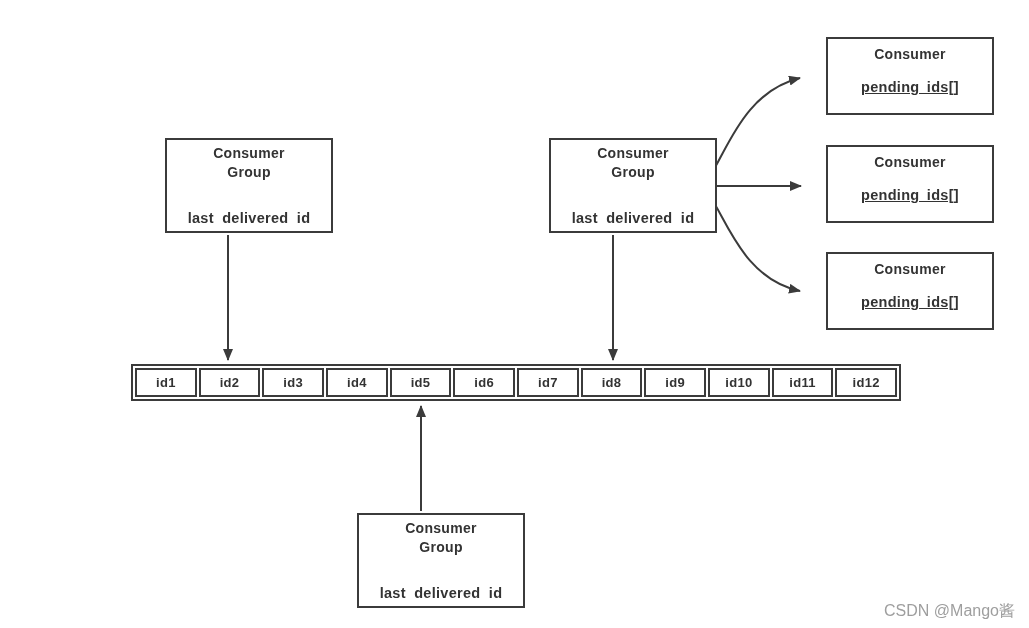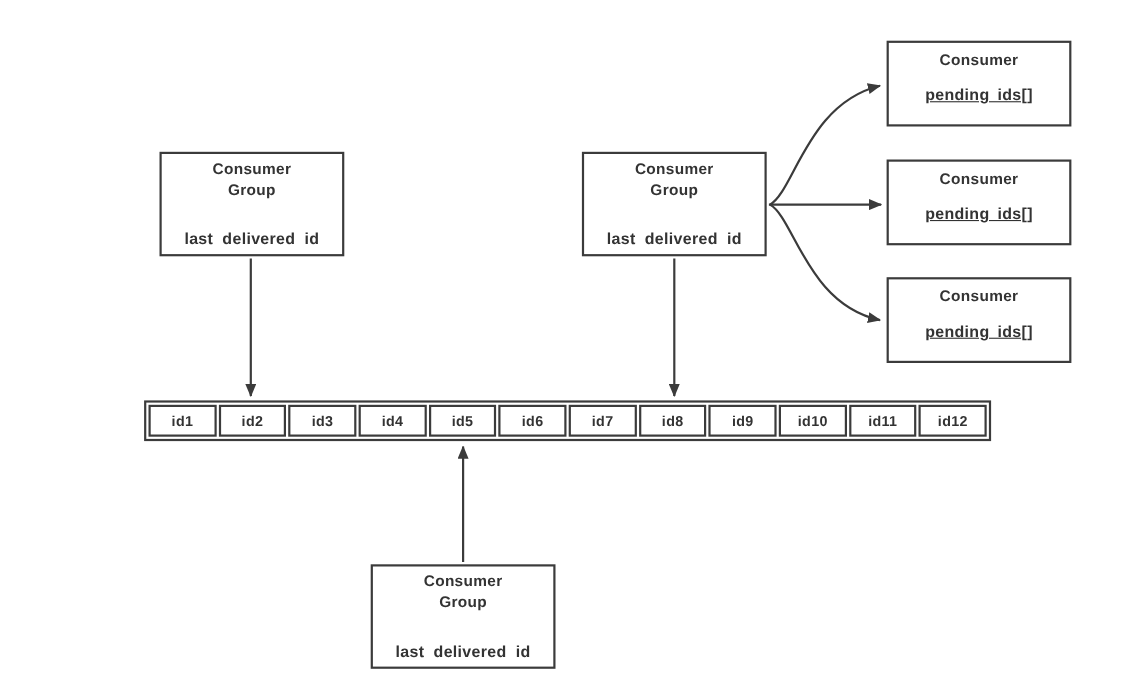--- a/index.html
+++ b/index.html
@@ -25,20 +25,21 @@
     stroke-width: 2;
   }
   .box {
     position: absolute;
     border: 2px solid #3b3b3b;
     background: #ffffff;
     display: flex;
     flex-direction: column;
     align-items: center;
     font-weight: bold;
+    margin-left: 20px;
   }
   .group-box {
     width: 168px;
     height: 95px;
     justify-content: space-between;
     padding: 4px 2px 5px 2px;
   }
   .group-box .title {
     font-size: 14px;
     line-height: 19px;
@@ -163,14 +164,15 @@
     <div class="cell">id5</div>
     <div class="cell">id6</div>
     <div class="cell">id7</div>
     <div class="cell">id8</div>
     <div class="cell">id9</div>
     <div class="cell">id10</div>
     <div class="cell">id11</div>
     <div class="cell">id12</div>
   </div>
 
+  <div class="watermark">CSDN @Mango酱</div>
 
 </div>
 
 </body></html>

